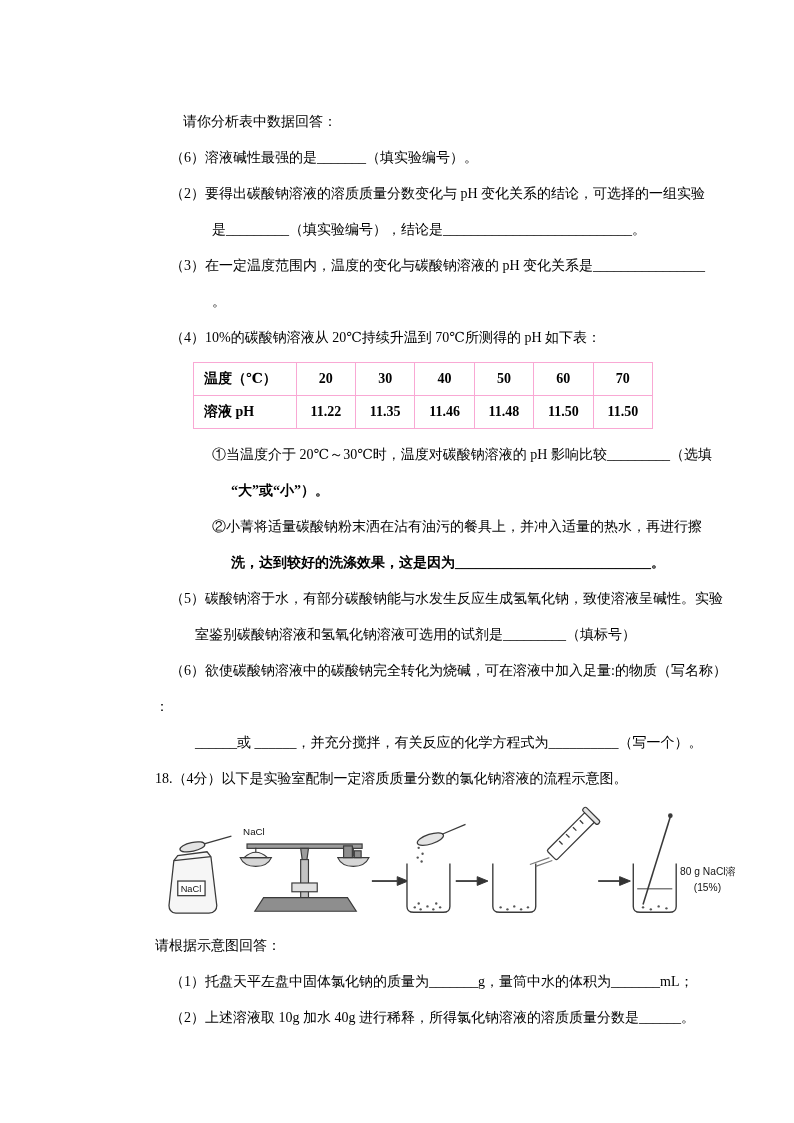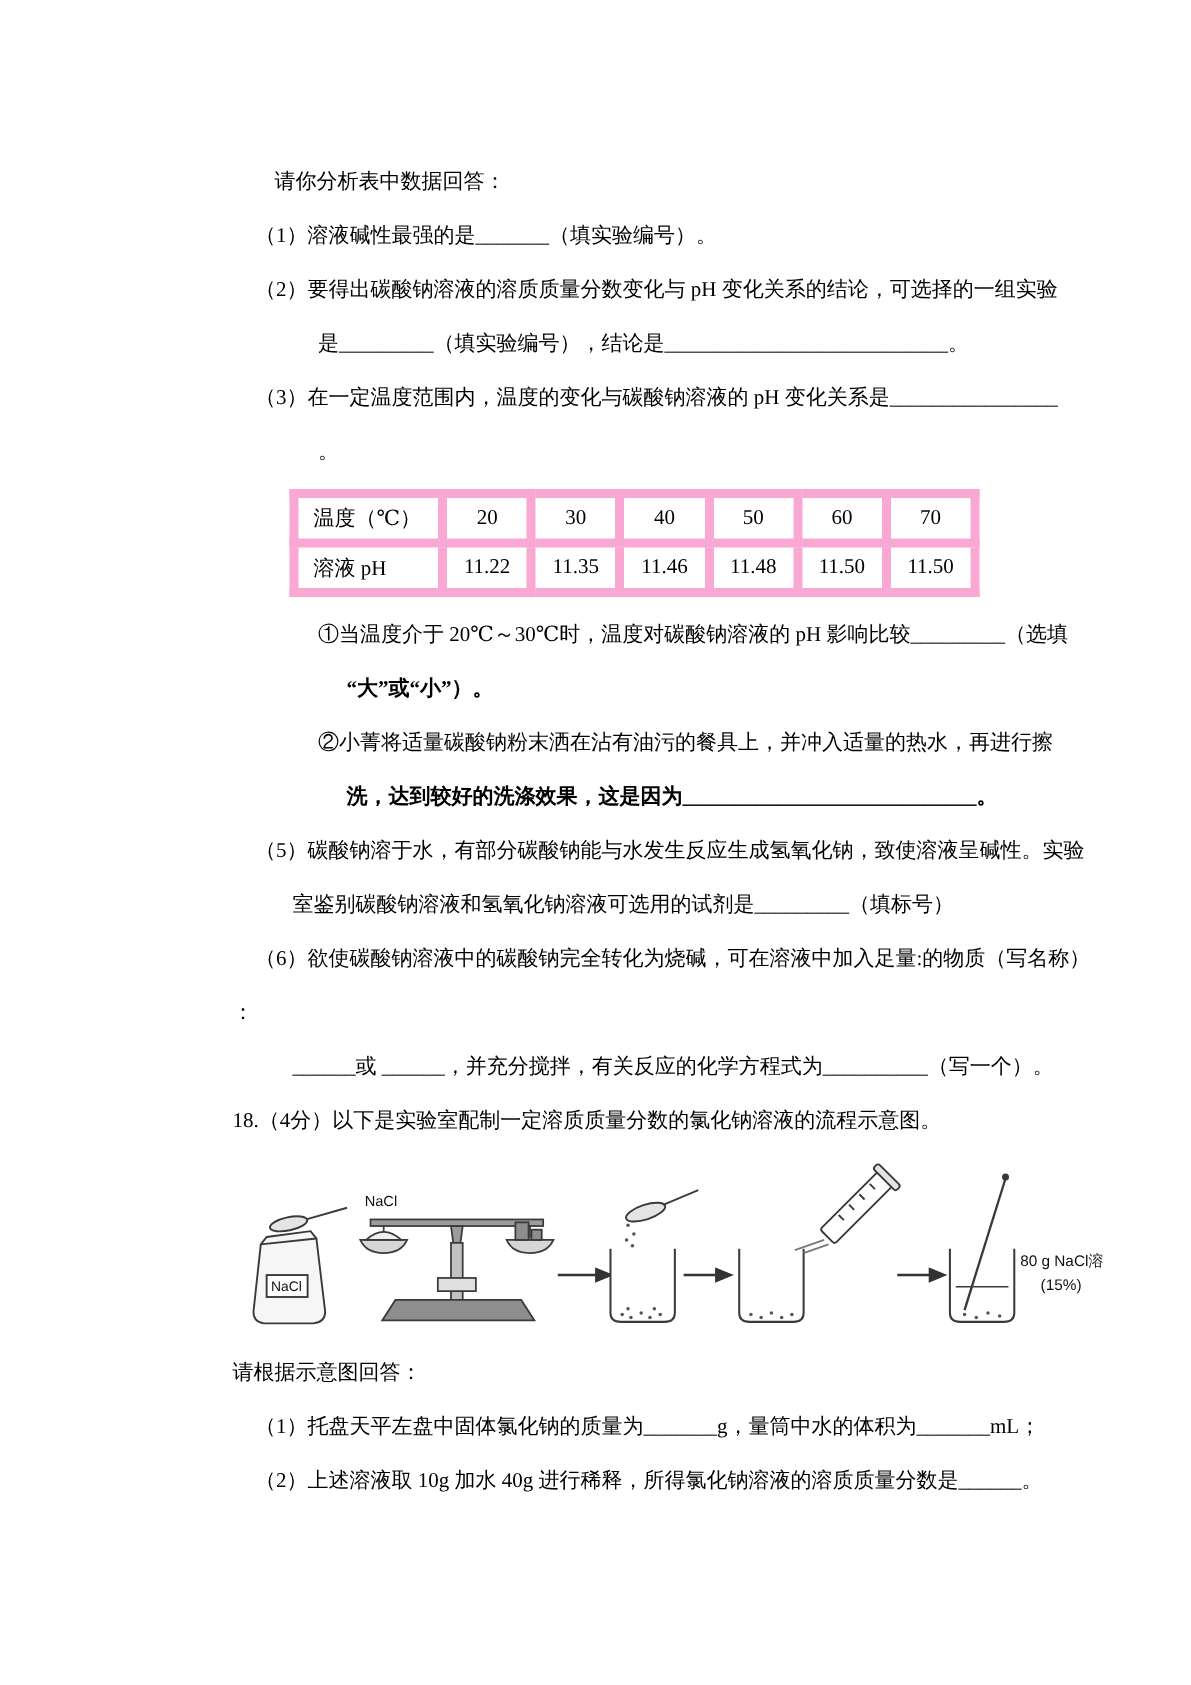--- a/index.html
+++ b/index.html
@@ -18,42 +18,44 @@
   }
   .page p { margin: 0; line-height: 36px; white-space: nowrap; }
   .ind-intro { padding-left: 28px; }
   .ind-q     { padding-left: 15px; }
   .ind-c1    { padding-left: 57px; }
   .ind-c2    { padding-left: 76px; font-weight: bold; }
   .ind-c3    { padding-left: 40px; }
   .heading   { font-weight: bold; font-size: 14.5px; margin-top: 10px !important; }
   table.ph { border-collapse: collapse; margin: 6px 0 8px 38px; }
   table.ph td {
-    border: 6px solid #f9a8d4;
+    border: 1px solid #f9a8d4;
     height: 33px;
     padding: 0 6px;
     text-align: center;
     width: 63px;
     font-size: 14px;
+    font-weight: bold;
   }
   table.ph td.rowlabel { width: 112px; text-align: left; padding-left: 10px; }
   .diagram-wrap { margin: 6px 0 2px 2px; }
   svg text { font-family: "Liberation Sans", "DejaVu Sans", sans-serif; fill: #111; stroke: none; }
 </style>
 </head>
 <body>
 
 <div class="page">
 
   <p class="ind-intro">请你分析表中数据回答：</p>
-  <p class="ind-q">（1）溶液碱性最强的是_______（填实验编号）。</p>
+  <p class="ind-q">（6）溶液碱性最强的是_______（填实验编号）。</p>
   <p class="ind-q">（2）要得出碳酸钠溶液的溶质质量分数变化与 pH 变化关系的结论，可选择的一组实验</p>
   <p class="ind-c1">是_________（填实验编号），结论是___________________________。</p>
   <p class="ind-q">（3）在一定温度范围内，温度的变化与碳酸钠溶液的 pH 变化关系是________________</p>
   <p class="ind-c1">。</p>
+  <p class="ind-q">（4）10%的碳酸钠溶液从 20℃持续升温到 70℃所测得的 pH 如下表：</p>
 
   <table class="ph">
     <tbody>
       <tr>
         <td class="rowlabel">温度（℃）</td>
         <td>20</td>
         <td>30</td>
         <td>40</td>
         <td>50</td>
         <td>60</td>

